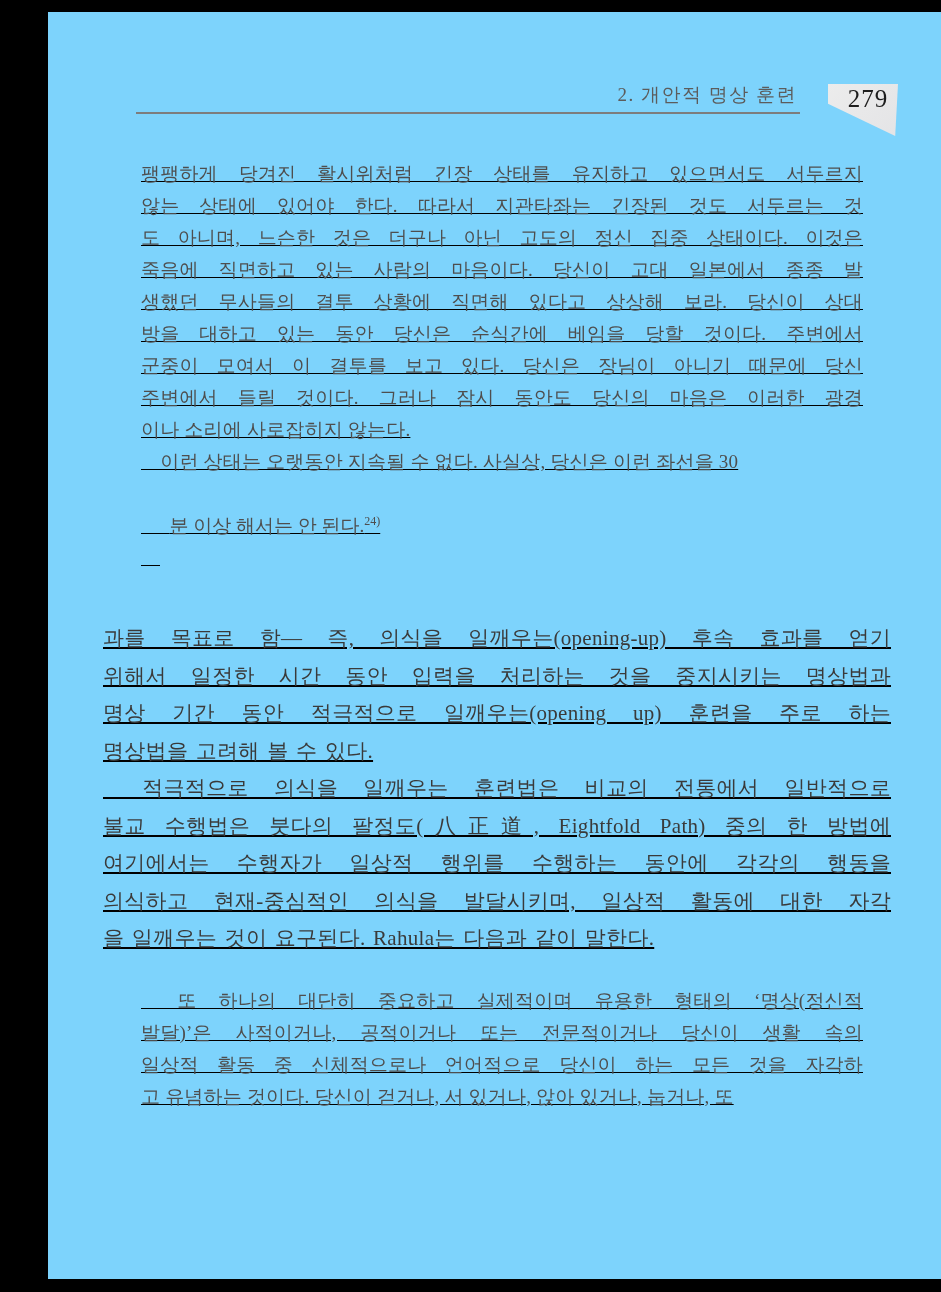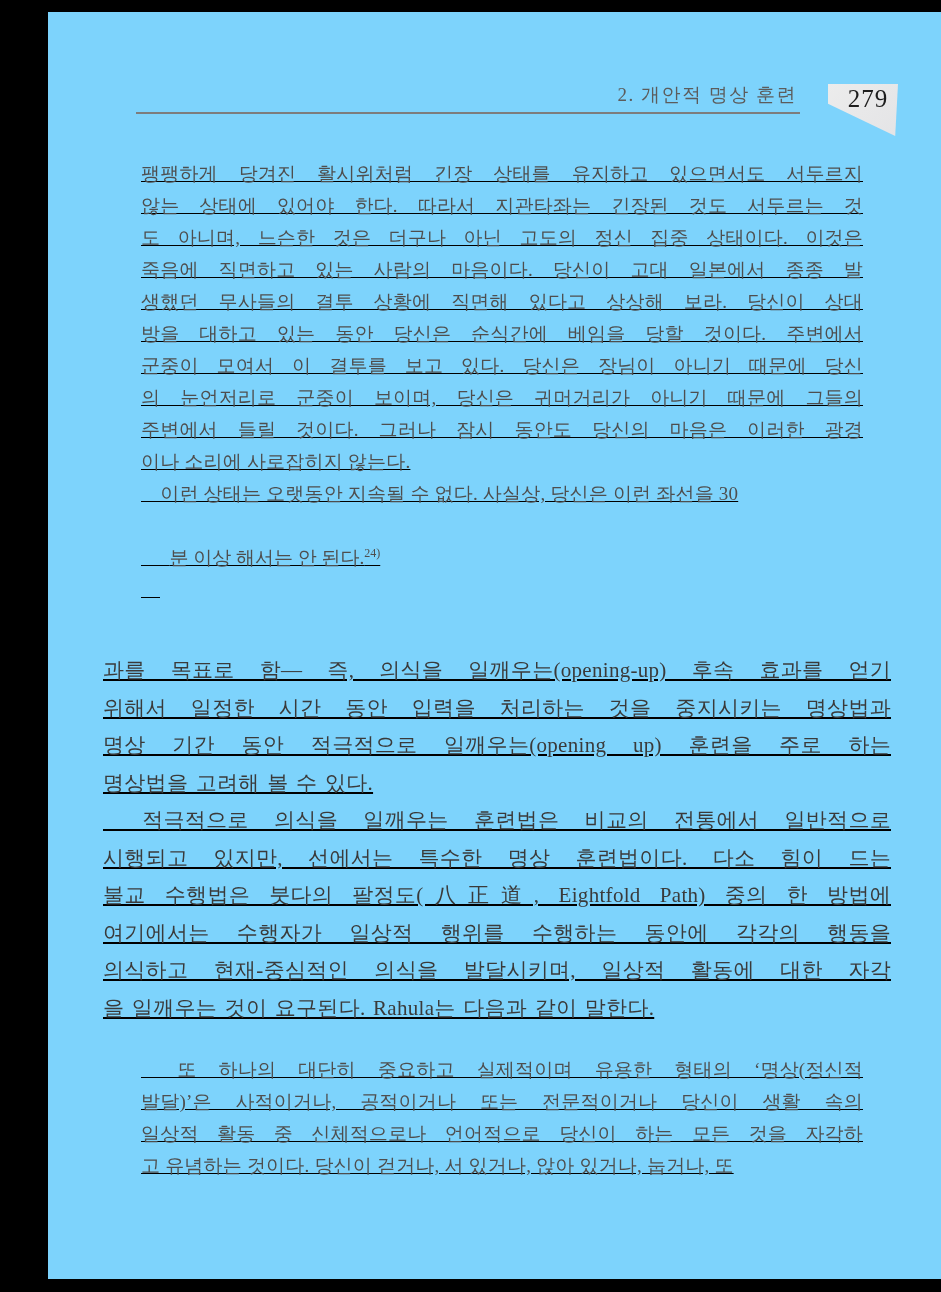--- a/index.html
+++ b/index.html
@@ -113,21 +113,20 @@
   <div class="content">
 
     <div class="quote-block lines">
         <div class="tline">팽팽하게 당겨진 활시위처럼 긴장 상태를 유지하고 있으면서도 서두르지</div>
         <div class="tline">않는 상태에 있어야 한다. 따라서 지관타좌는 긴장된 것도 서두르는 것</div>
         <div class="tline">도 아니며, 느슨한 것은 더구나 아닌 고도의 정신 집중 상태이다. 이것은</div>
         <div class="tline">죽음에 직면하고 있는 사람의 마음이다. 당신이 고대 일본에서 종종 발</div>
         <div class="tline">생했던 무사들의 결투 상황에 직면해 있다고 상상해 보라. 당신이 상대</div>
         <div class="tline">방을 대하고 있는 동안 당신은 순식간에 베임을 당할 것이다. 주변에서</div>
         <div class="tline">군중이 모여서 이 결투를 보고 있다. 당신은 장님이 아니기 때문에 당신</div>
-        <div class="tline">의 눈언저리로 군중이 보이며, 당신은 귀머거리가 아니기 때문에 그들의</div>
         <div class="tline">주변에서 들릴 것이다. 그러나 잠시 동안도 당신의 마음은 이러한 광경</div>
         <div class="tline">이나 소리에 사로잡히지 않는다.</div>
       </div>
 
     <div class="quote-block lines">
         <div class="tline">　이런 상태는 오랫동안 지속될 수 없다. 사실상, 당신은 이런 좌선을 30</div>
       </div>
 
     <div class="quote-closing">
       <span>분 이상 해서는 안 된다.</span><sup>24)</sup>
@@ -135,21 +134,20 @@
 
     <div class="body-block lines para1">
         <div class="tline">과를 목표로 함— 즉, 의식을 일깨우는(opening-up) 후속 효과를 얻기</div>
         <div class="tline">위해서 일정한 시간 동안 입력을 처리하는 것을 중지시키는 명상법과</div>
         <div class="tline">명상 기간 동안 적극적으로 일깨우는(opening up) 훈련을 주로 하는</div>
         <div class="tline">명상법을 고려해 볼 수 있다.</div>
       </div>
 
     <div class="body-block lines para2">
         <div class="tline">　적극적으로 의식을 일깨우는 훈련법은 비교의 전통에서 일반적으로</div>
-        <div class="tline">시행되고 있지만, 선에서는 특수한 명상 훈련법이다. 다소 힘이 드는</div>
         <div class="tline">불교 수행법은 붓다의 팔정도(八正道, Eightfold Path) 중의 한 방법에</div>
         <div class="tline">여기에서는 수행자가 일상적 행위를 수행하는 동안에 각각의 행동을</div>
         <div class="tline">의식하고 현재-중심적인 의식을 발달시키며, 일상적 활동에 대한 자각</div>
         <div class="tline">을 일깨우는 것이 요구된다. Rahula는 다음과 같이 말한다.</div>
       </div>
 
     <div class="quote-block lines quote2">
         <div class="tline">　또 하나의 대단히 중요하고 실제적이며 유용한 형태의 ‘명상(정신적</div>
         <div class="tline">발달)’은 사적이거나, 공적이거나 또는 전문적이거나 당신이 생활 속의</div>
         <div class="tline">일상적 활동 중 신체적으로나 언어적으로 당신이 하는 모든 것을 자각하</div>

